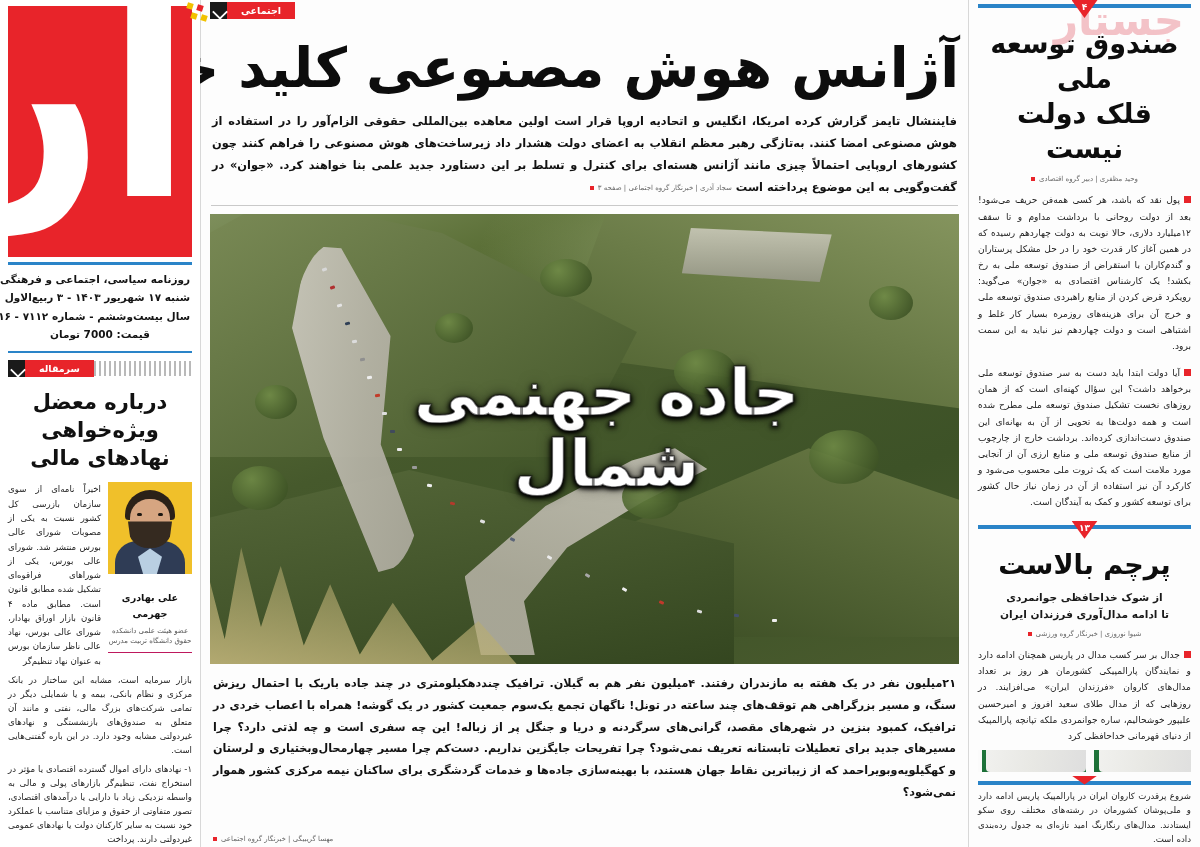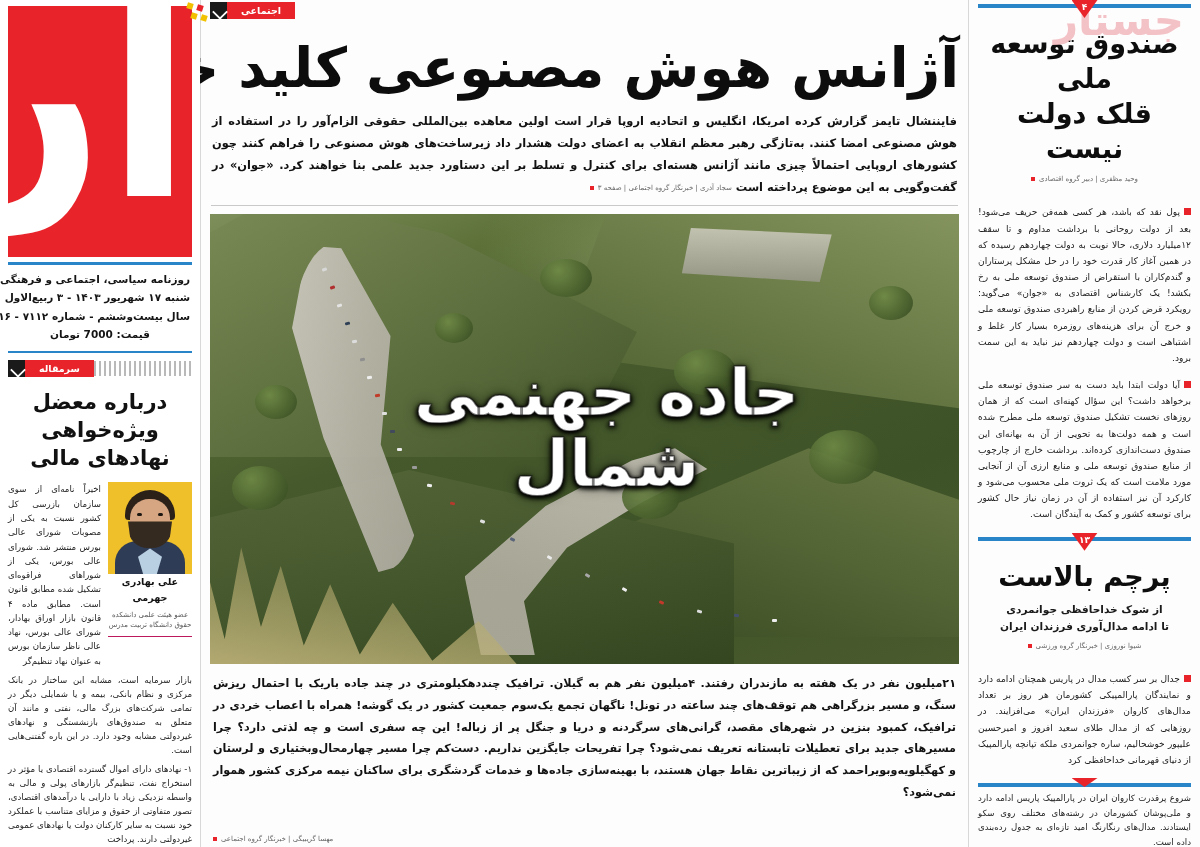--- a/index.html
+++ b/index.html
@@ -184,21 +184,21 @@
     position: absolute; left: 30px; bottom: 0;
     width: 24px; height: 26px;
     background: #b9cfe2;
     clip-path: polygon(50% 0, 100% 32%, 78% 100%, 22% 100%, 0 32%);
   }
   .author-name {
     text-align: center;
     font-size: 9.6px;
     font-weight: 700;
     color: #111;
-    margin-top: 0;
+    margin-top: 16px;
   }
   .author-role {
     text-align: center;
     font-size: 7px;
     color: #555;
     line-height: 1.55;
     margin-top: 4px;
     padding-bottom: 5px;
     border-bottom: 1px solid #be185d;
   }
@@ -505,21 +505,21 @@
   }
   .lc-credit .bullet { width: 4px; height: 4px; background: #e8242a; }
   .lc-body {
     direction: rtl;
     text-align: justify;
     font-size: 9.1px;
     line-height: 1.78;
     color: #1b1b1b;
   }
   .lc-body p { margin-top: 11px; }
-  .lc-body p:first-child { margin-top: 14px; }
+  .lc-body p:first-child { margin-top: 2px; }
   .dropsq {
     display: inline-block;
     width: 7px; height: 7px;
     background: #e8242a;
     margin-left: 4px;
   }
   
   .oly-photo {
     position: relative;
     width: 100%;

